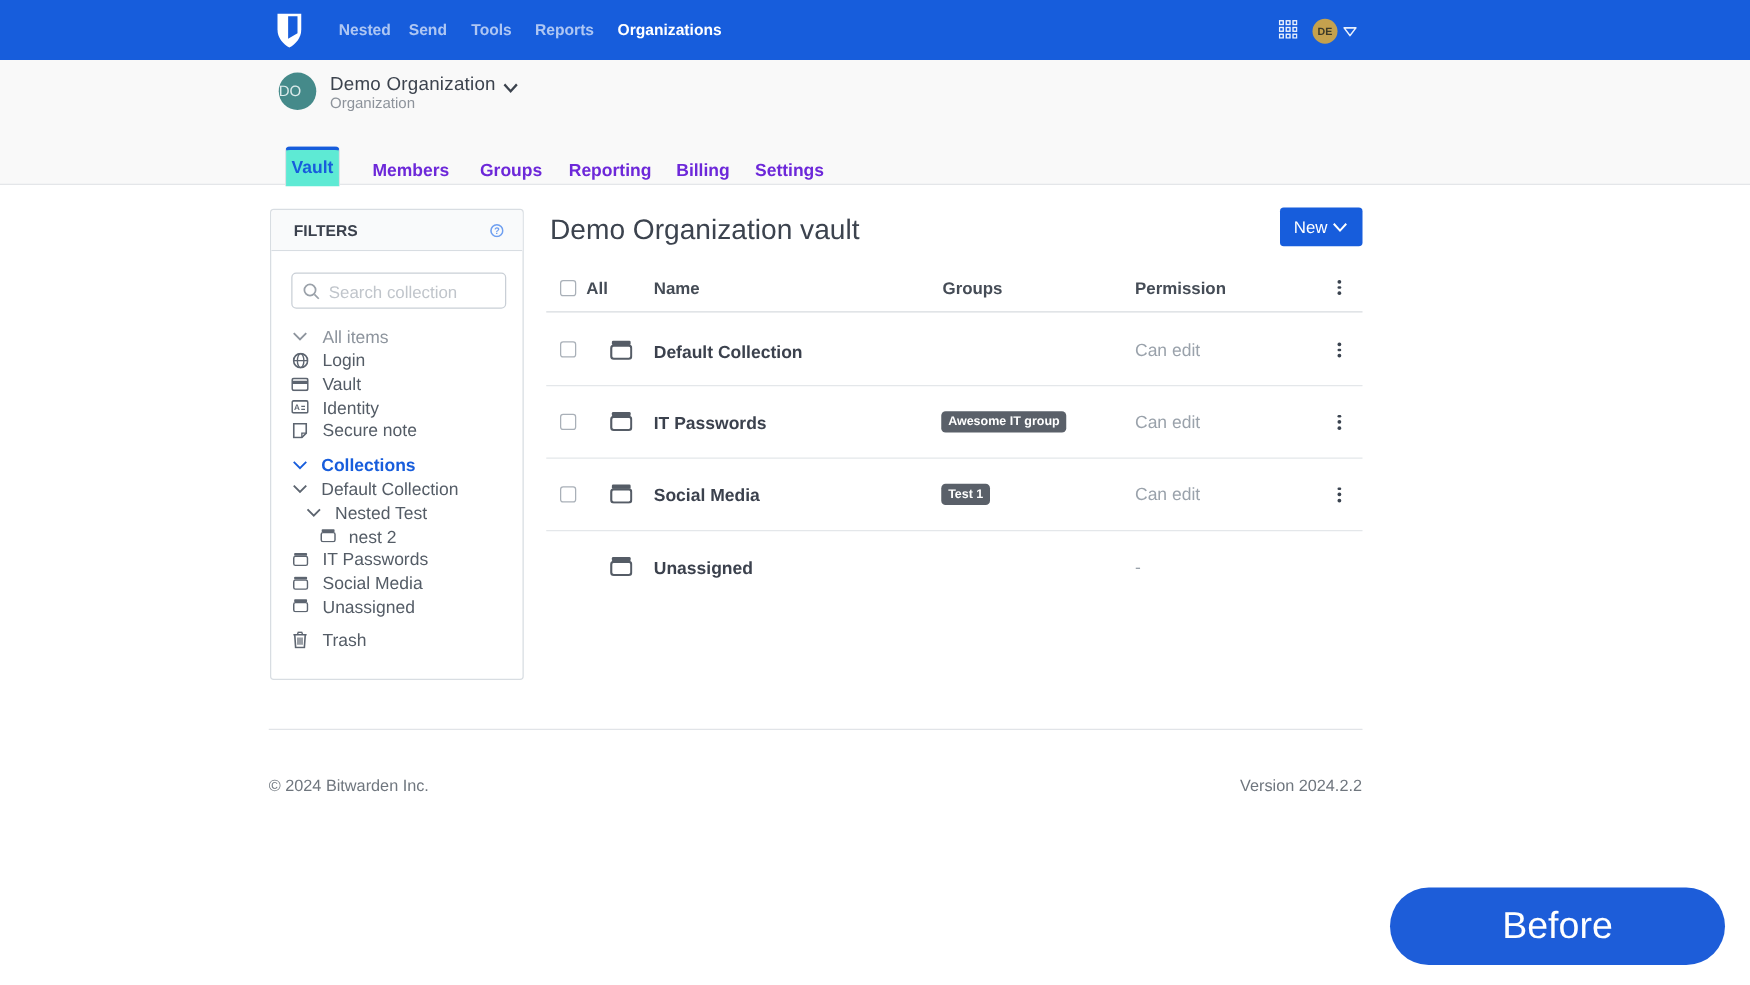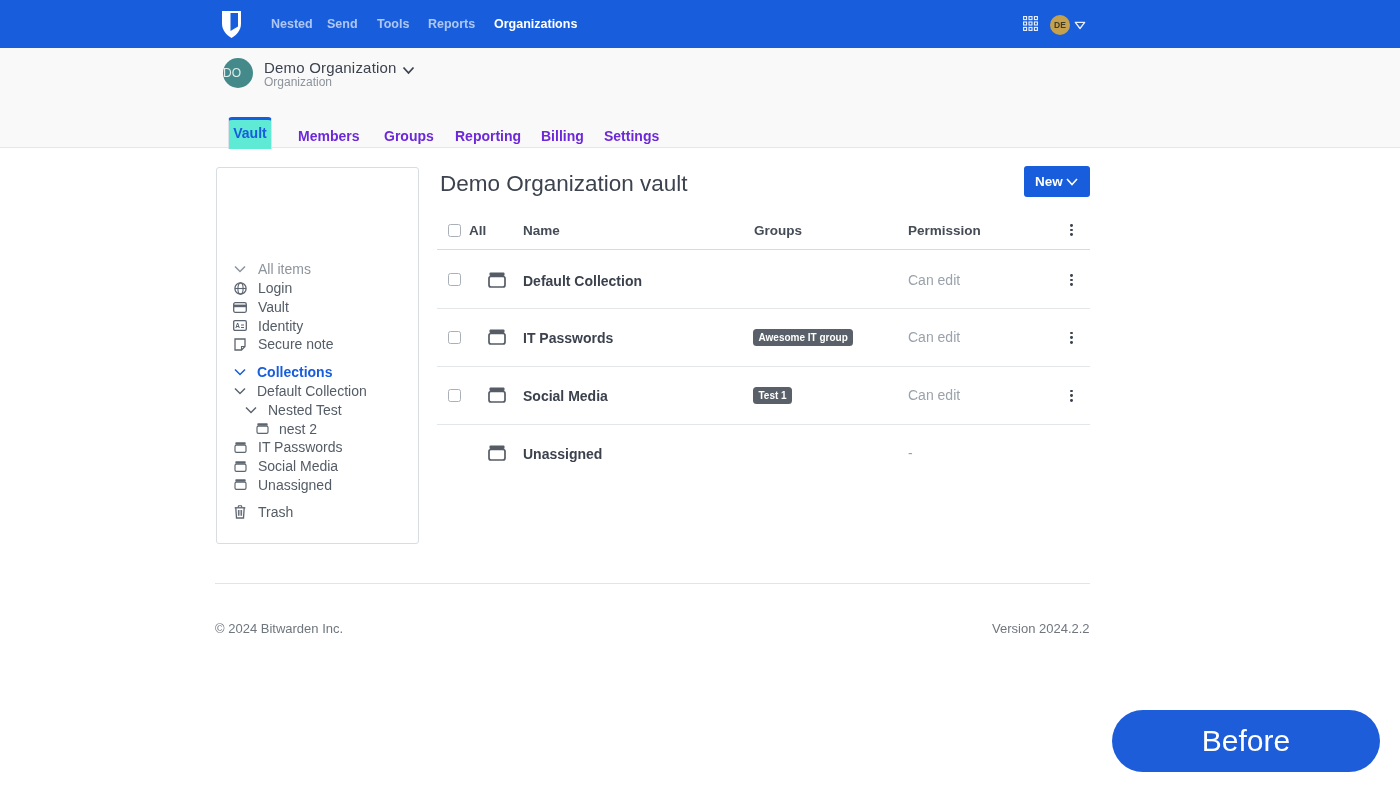--- a/index.html
+++ b/index.html
@@ -27,21 +27,21 @@
 #sidehead .t { position:absolute; left:18px; top:10px; font-size:12.5px; font-weight:700; color:#3b414d; }
 #searchbox { position:absolute; left:16px; top:50px; width:172px; height:29px; border:1px solid #c9cfd6; border-radius:4px; background:#fff; }
 #searchbox .ph { position:absolute; left:29px; top:7px; font-size:13.5px; color:#c0c5cb; }
 .si { position:absolute; font-size:14px; color:#545c66; white-space:nowrap; }
 .si.muted { color:#8d949d; }
 .si.blue { color:#175ddc; font-weight:700; }
 .sicon { position:absolute; } .sicon svg { display:block; } .si { line-height:16px; }
 
 
 #vtitle { position:absolute; left:440px; top:171px; font-size:22.5px; color:#3c434e; }
-#newbtn { position:absolute; left:1024px; top:166px; width:66px; height:31px; background:#175ddc; border-radius:3px; color:#fff; font-size:13.5px; font-weight:700; text-align:left; padding-left:11px; line-height:31px; }
+#newbtn { position:absolute; left:1024px; top:166px; width:66px; height:31px; background:#175ddc; border-radius:3px; color:#fff; font-size:13.5px; font-weight:400; text-align:left; padding-left:11px; line-height:31px; }
 
 
 .thead { position:absolute; font-size:13.5px; font-weight:700; color:#454c56; }
 .trow-name { position:absolute; font-size:14px; font-weight:700; color:#3b414d; }
 .trow-perm { position:absolute; font-size:14px; color:#9aa2ab; }
 .tline { position:absolute; left:437px; width:653px; height:1px; background:#e4e7ea; }
 .cb { position:absolute; width:13px; height:13px; border:1px solid #a9b0b8; border-radius:2.5px; background:#fff; }
 .badge { position:absolute; background:#5a6069; color:#fff; font-size:10px; font-weight:700; border-radius:3.5px; padding:3px 5.5px; }
 .kebab { position:absolute; width:2.8px; }
 .kebab div { width:2.8px; height:2.8px; border-radius:50%; background:#3a434f; margin-bottom:1.9px; }
@@ -91,20 +91,34 @@
   <div id="orgsub">Organization</div>
 </div>
 <div class="tab" id="tab-vault">Vault</div>
 <div class="tab" style="left:298px;width:60px">Members</div>
 <div class="tab" style="left:384px;width:44px">Groups</div>
 <div class="tab" style="left:455px;width:60px">Reporting</div>
 <div class="tab" style="left:541px;width:39px">Billing</div>
 <div class="tab" style="left:604px;width:50px">Settings</div>
 
 <div id="sidecard">
+  <div id="sidehead">
+    <div class="t">FILTERS</div>
+    <svg class="abs" style="left:175px;top:11px" width="11" height="11" viewBox="0 0 13 13">
+      <circle cx="6.5" cy="6.5" r="5.6" fill="none" stroke="#6f9ff0" stroke-width="1.5"></circle>
+      <text x="6.5" y="9.8" font-size="9" font-weight="bold" fill="#6f9ff0" text-anchor="middle">?</text>
+    </svg>
+  </div>
+  <div id="searchbox">
+    <svg class="abs" style="left:8px;top:7px" width="14" height="14" viewBox="0 0 14 14">
+      <circle cx="6" cy="6" r="4.5" fill="none" stroke="#9aa1a9" stroke-width="1.4"></circle>
+      <line x1="9.5" y1="9.5" x2="13" y2="13" stroke="#9aa1a9" stroke-width="1.4"></line>
+    </svg>
+    <div class="ph">Search collection</div>
+  </div>
 </div>
 
 <div id="sideitems">
     <div class="sicon" style="left:234px;top:265px">
       <svg width="12" height="8" viewBox="0 0 12 8">
         <path d="M1 1.5 L6 6.5 L11 1.5" fill="none" stroke="#8d949d" stroke-width="1.5"></path>
       </svg>
     </div>
     <div class="si muted" style="left:258px;top:261px">All items</div>
     <div class="sicon" style="left:234px;top:281.5px">

